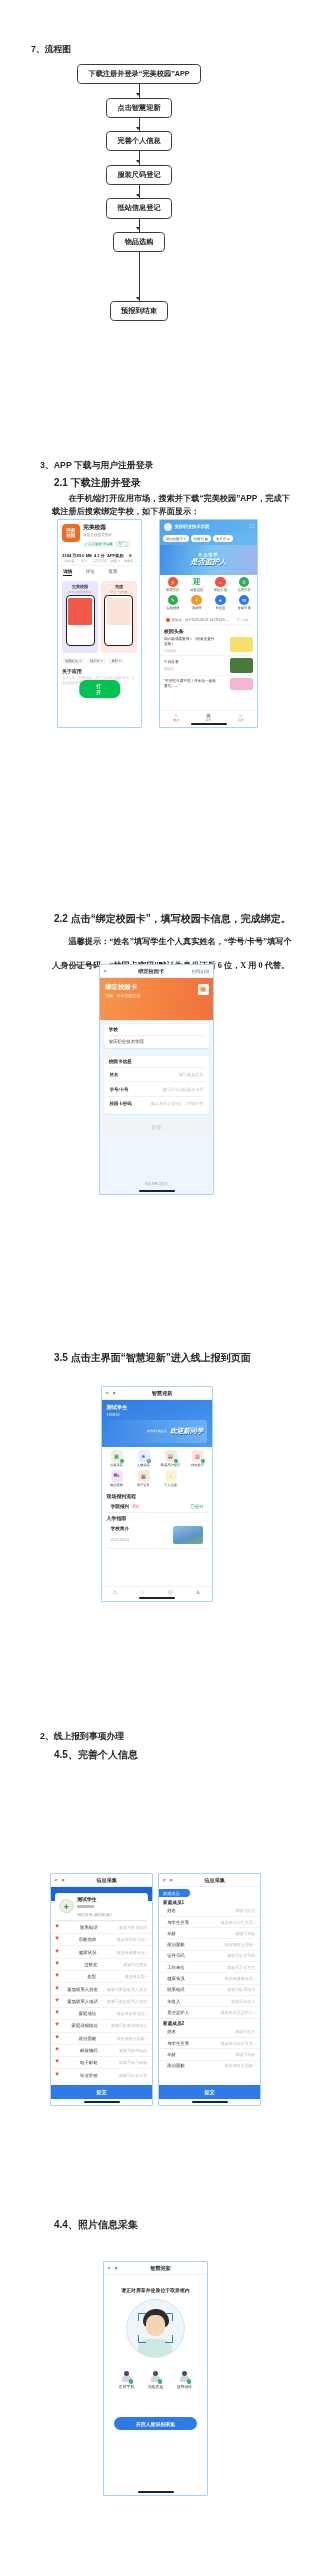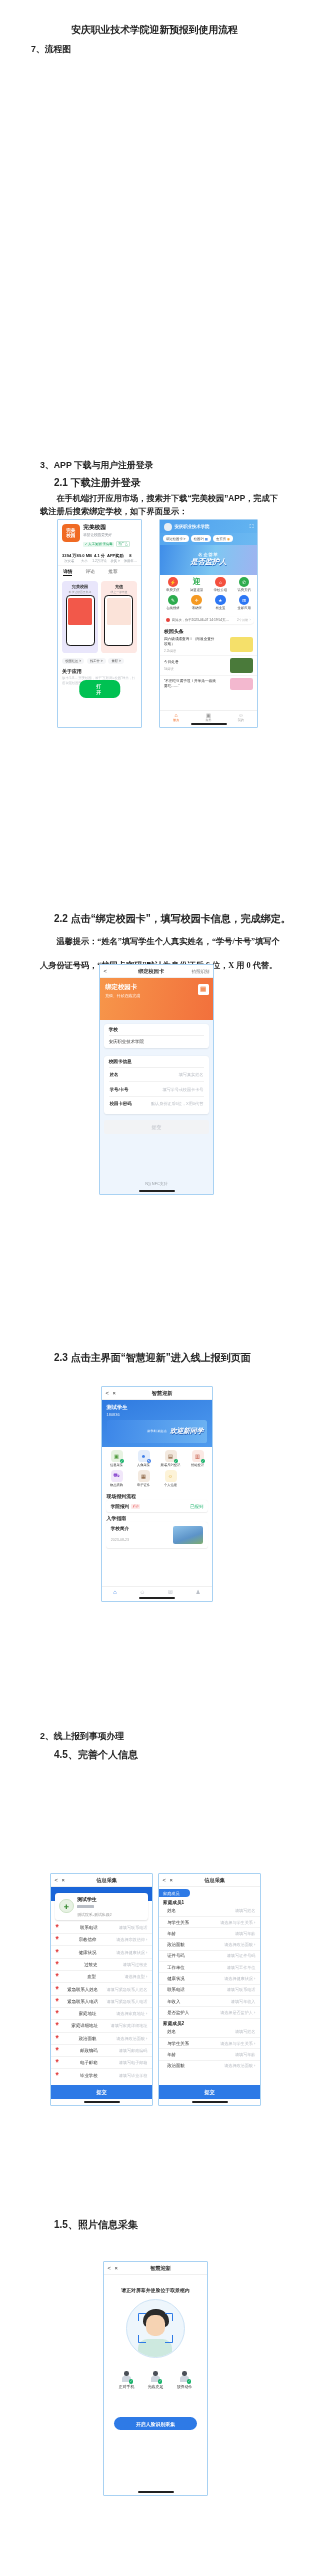--- a/index.html
+++ b/index.html
@@ -1,21 +1,21 @@
 <!DOCTYPE html>
 <html style="font-size:8.2px"><head>
 <meta charset="utf-8">
 <style>
   html,body{margin:0;padding:0;background:#fff;}
   body{font-family:"Liberation Sans",sans-serif;color:#262626;}
   .page{position:relative;width:309px;height:3935px;background:#fff;overflow:hidden;}
   .doc-title{position:absolute;top:24px;left:0;width:309px;text-align:center;font-size:9.8px;font-weight:700;}
   .h2{position:absolute;left:40px;font-size:8.8px;font-weight:700;}
   .h3{position:absolute;left:54px;font-size:10px;font-weight:700;}
-  .para{position:absolute;left:40px;width:241px;font-size:8.2px;font-weight:700;text-indent:2em;}
+  .para{position:absolute;left:52px;width:241px;font-size:8.2px;font-weight:700;text-indent:2em;}
   
   .flow{position:absolute;top:64px;left:0;width:278px;display:flex;flex-direction:column;align-items:center;}
   .fbox{border:1px solid #3a3a3a;border-radius:4.6px;padding:4.1px 10.3px;font-size:7.2px;font-weight:700;background:#fff;white-space:nowrap;}
   .farrow{width:1px;height:13.4px;background:#333;position:relative;}
   .farrow.long{height:49px;}
   .farrow::after{content:"";position:absolute;left:-2.1px;bottom:-0.5px;border:2.6px solid transparent;border-top:3.6px solid #333;}
   
   .shot{position:absolute;background:#fff;border:0.5px solid #a9d2f3;border-radius:1px;overflow:hidden;display:flex;flex-direction:column;}
   .shead{height:12.4px;display:flex;align-items:center;padding:0 3.6px;background:#fff;border-bottom:0.5px solid #f0f0f0;flex:none;}
   .shead .bk{font-size:5.7px;color:#333;margin-right:3.6px;}
@@ -142,23 +142,37 @@
   .fman .ck{position:absolute;right:-1px;bottom:-1px;width:4.1px;height:4.1px;border-radius:50%;background:#17b26a;color:#fff;font-size:2.8px;line-height:4.1px;}
   .ftip .lb{font-size:3.9px;color:#333;}
   .facebtn{background:#2e7ae6;color:#fff;font-size:4.9px;font-weight:700;border-radius:7.7px;padding:3.6px 21.6px;margin-top:28px;}
   .chev{color:#c6cad0;}
 </style>
 </head>
 <body>
 
 <div class="page">
 
-  <div class="doc-title">安庆职业技术学院迎新预报到使用流程</div>
   <div class="h2" style="top:44px;left:31px;">7、流程图</div>
 
+  <div class="flow">
+    <div class="fbox">下载注册并登录“完美校园”APP</div>
+    <div class="farrow"></div>
+    <div class="fbox">点击智慧迎新</div>
+    <div class="farrow"></div>
+    <div class="fbox">完善个人信息</div>
+    <div class="farrow"></div>
+    <div class="fbox">服装尺码登记</div>
+    <div class="farrow"></div>
+    <div class="fbox">抵站信息登记</div>
+    <div class="farrow"></div>
+    <div class="fbox">物品选购</div>
+    <div class="farrow long"></div>
+    <div class="fbox">预报到结束</div>
+  </div>
 
   <div class="h2" style="top:460px;">3、APP 下载与用户注册登录</div>
   <div class="h3" style="top:476px;">2.1 下载注册并登录</div>
   <div class="para" style="top:492px;line-height:13.4px;">在手机端打开应用市场，搜索并下载“完美校园”APP，完成下载注册后搜索绑定学校，如下界面显示：</div>
 
   <div class="shot" style="top:519px;left:57px;width:83px;height:207px;">
     <div class="as-top">
       <div class="aslogo">
         <span>完美</span>
           <span>校园</span>
@@ -374,21 +388,21 @@
             <span class="lb" style="font-weight:700;">校园卡密码</span>
             <span class="ph">默认身份证后6位，X用0代替</span>
           </div>
       </div>
       <div class="submitg" style="height:14.4px;margin:2.1px 4.1px;border-radius:2.1px;">提交</div>
       <div class="nfc">N)) NFC支持</div>
       <div class="homebar"></div>
     </div>
   </div>
 
-  <div class="h3" style="top:1351px;">2.3 点击主界面“智慧迎新”进入线上报到页面</div>
+  <div class="h3" style="top:1351px;">3.5 点击主界面“智慧迎新”进入线上报到页面</div>
 
   <div class="shot" style="top:1386px;left:101px;width:110px;height:214px;">
     <div class="shead">
       <span class="bk">&lt;</span>
       <span class="cl">×</span>
       <span class="ttl">智慧迎新</span>
     </div>
     <div class="hero">
       <div class="nm">测试学生</div>
       <div class="id">180836</div>
@@ -600,21 +614,21 @@
         <span class="ph">请填写年龄</span>
       </div>
     <div class="frow" style="height:10.3px;padding-left:8.2px;border-bottom:none;">
         <span class="lb">政治面貌</span>
         <span class="ph">请选择政治面貌 ›</span>
       </div>
     <div class="submitb" style="height:13.4px;margin-top:auto;">提交</div>
     <div class="homebar"></div>
   </div>
 
-  <div class="h3" style="top:2218px;">1.5、照片信息采集</div>
+  <div class="h3" style="top:2218px;">4.4、照片信息采集</div>
 
   <div class="shot" style="top:2261px;left:103px;width:103px;height:233px;">
     <div class="shead">
       <span class="bk">&lt;</span>
       <span class="cl">×</span>
       <span class="ttl">智慧迎新</span>
     </div>
     <div class="facewrap">
       <div class="facetip">请正对屏幕并使脸位于取景框内</div>
       <div class="fcirc">

